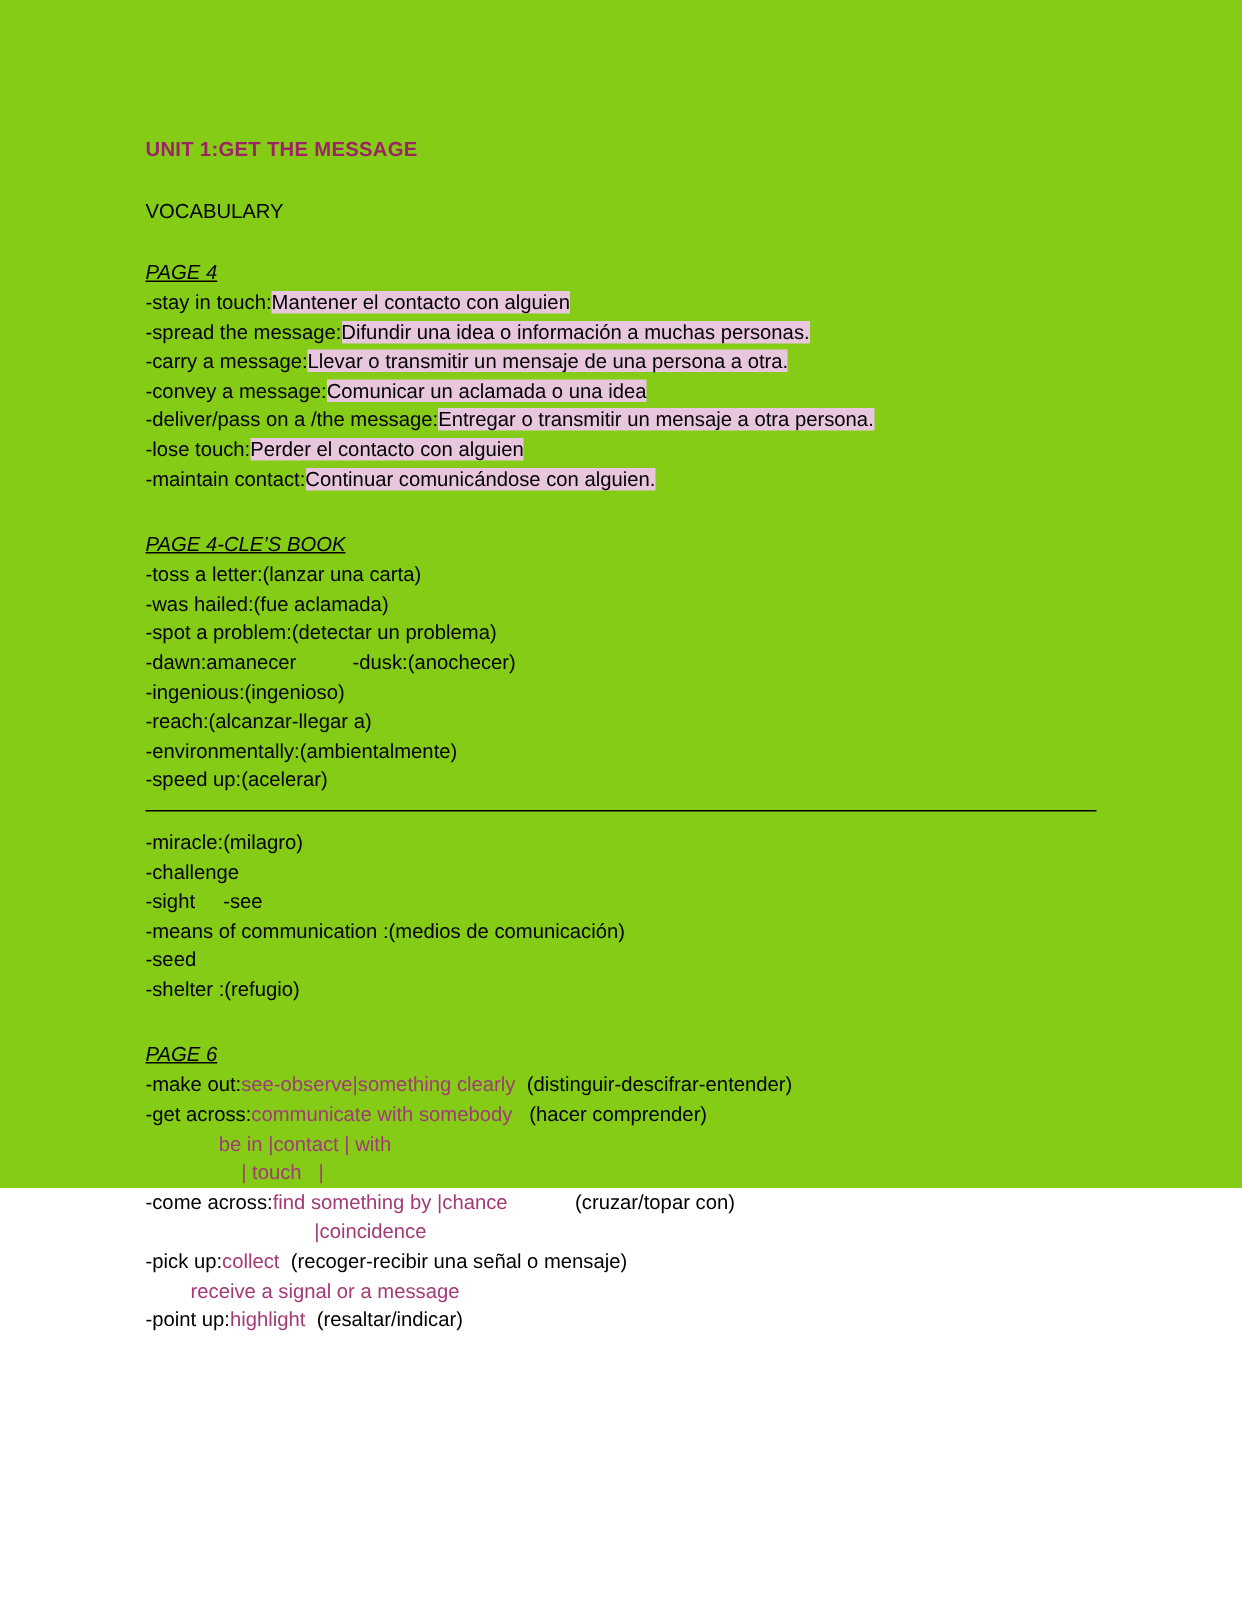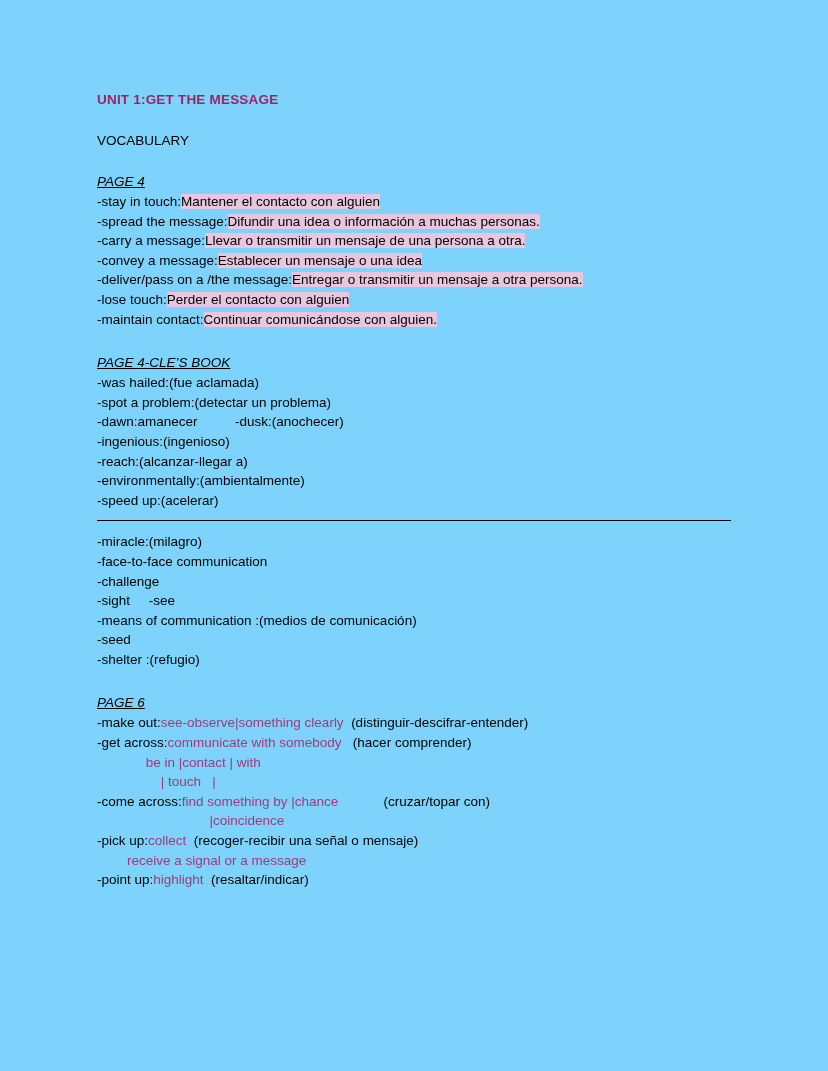--- a/index.html
+++ b/index.html
@@ -9,22 +9,22 @@
   }
   body {
     width: 828px;
     height: 1071px;
     font-family: "Liberation Sans", sans-serif;
     color: #000000;
   }
   .page {
     position: relative;
     width: 828px;
-    height: 1071px;
-    background: #7dd3fc;
+    height: 792px;
+    background: #84cc16;
     box-sizing: border-box;
     padding: 92px 83px 0 97px;
   }
   .doc-title {
     font-size: 13.5px;
     font-weight: bold;
     color: #9c2462;
     letter-spacing: 0.2px;
     margin: 0 0 26px 0;
   }
@@ -69,43 +69,43 @@
   <div class="doc-title">UNIT 1:GET THE MESSAGE</div>
 
   <div class="section-head">VOCABULARY</div>
 
   <div>
     <span class="page-head">PAGE 4</span>
 
     <div class="line"><span>-stay in touch:</span><span class="hl">Mantener el contacto con alguien</span></div>
     <div class="line"><span>-spread the message:</span><span class="hl">Difundir una idea o información a muchas personas.</span></div>
     <div class="line"><span>-carry a message:</span><span class="hl">Llevar o transmitir un mensaje de una persona a otra.</span></div>
-    <div class="line"><span>-convey a message:</span><span class="hl">Establecer un mensaje o una idea</span></div>
+    <div class="line"><span>-convey a message:</span><span class="hl">Comunicar un aclamada o una idea</span></div>
     <div class="line"><span>-deliver/pass on a /the message:</span><span class="hl">Entregar o transmitir un mensaje a otra persona.</span></div>
     <div class="line"><span>-lose touch:</span><span class="hl">Perder el contacto con alguien</span></div>
     <div class="line"><span>-maintain contact:</span><span class="hl">Continuar comunicándose con alguien.</span></div>
   </div>
 
   <div class="spacer-md"></div>
 
   <div>
     <span class="page-head">PAGE 4-CLE’S BOOK</span>
 
+    <div class="line">-toss a letter:(lanzar una carta)</div>
     <div class="line">-was hailed:(fue aclamada)</div>
     <div class="line">-spot a problem:(detectar un problema)</div>
     <div class="line">-dawn:amanecer          -dusk:(anochecer)</div>
     <div class="line">-ingenious:(ingenioso)</div>
     <div class="line">-reach:(alcanzar-llegar a)</div>
     <div class="line">-environmentally:(ambientalmente)</div>
     <div class="line">-speed up:(acelerar)</div>
 
     <hr class="hr">
 
     <div class="line">-miracle:(milagro)</div>
-    <div class="line">-face-to-face communication</div>
     <div class="line">-challenge</div>
     <div class="line">-sight     -see</div>
     <div class="line">-means of communication :(medios de comunicación)</div>
     <div class="line">-seed</div>
     <div class="line">-shelter :(refugio)</div>
   </div>
 
   <div class="spacer-md"></div>
 
   <div>

